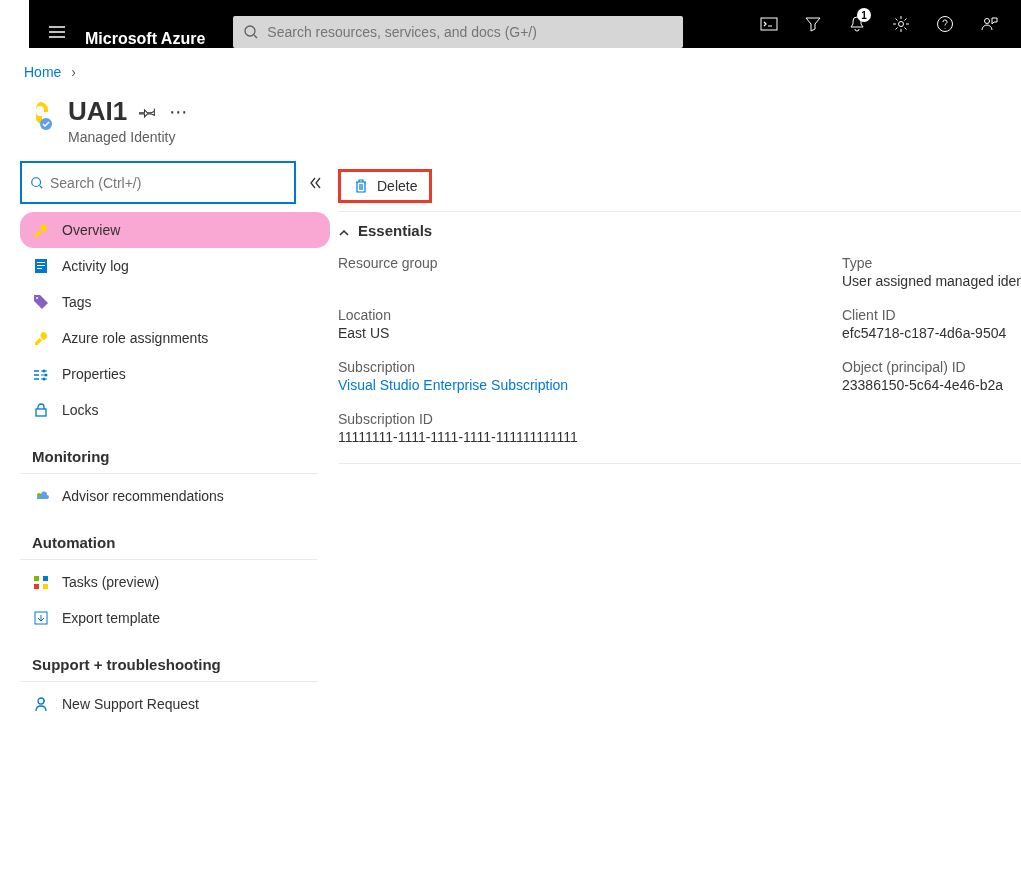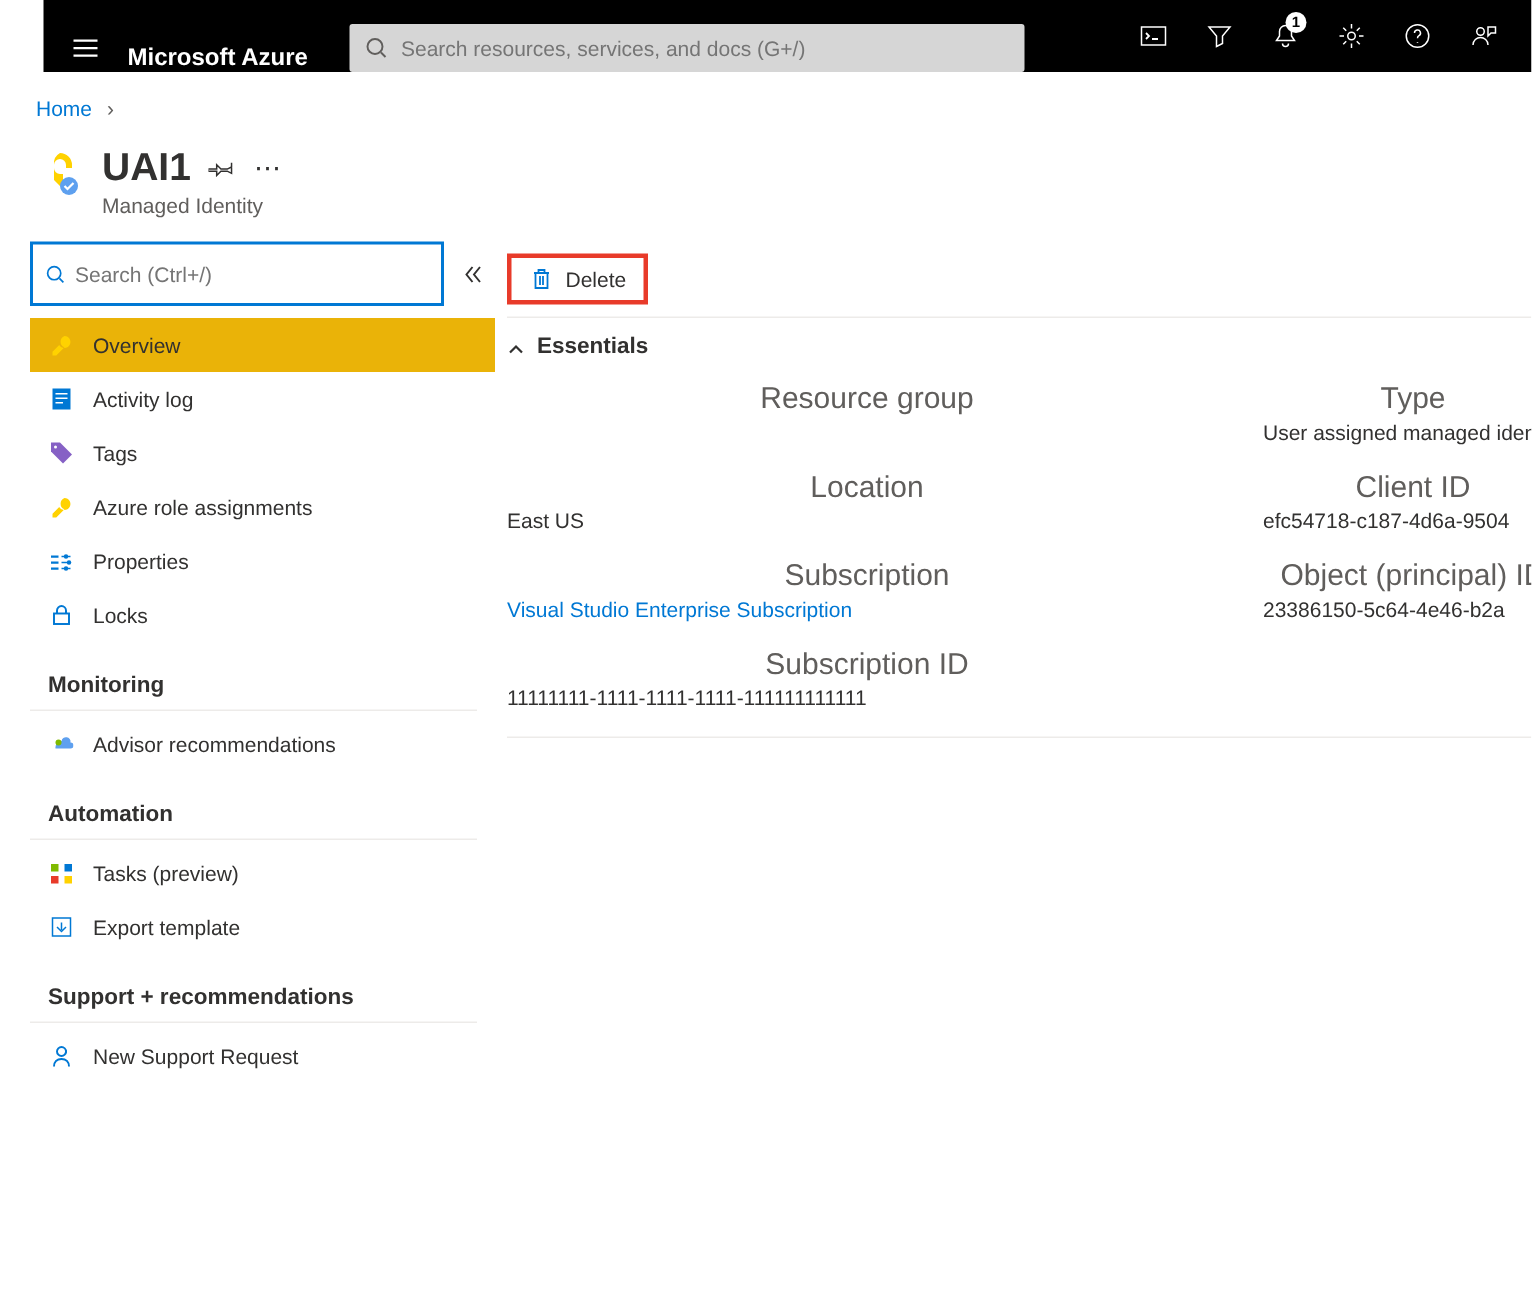--- a/index.html
+++ b/index.html
@@ -21,31 +21,31 @@
 .page-title { font-size: 26px; font-weight: 600; }
 .page-sub { font-size: 14px; color: #605e5c; margin-top: 2px; }
 .pin-icon, .more-icon { cursor: pointer; color: #323130; }
 .main-wrap { display: flex; }
 .sidebar { width: 330px; flex-shrink: 0; padding: 0 0 20px 20px; }
 .side-search-row { display: flex; align-items: center; gap: 12px; margin-bottom: 8px; padding-right: 8px; }
 .side-search { flex: 1; border: 2px solid #0078d4; height: 43px; display: flex; align-items: center; padding: 0 8px; }
 .side-search input { flex: 1; border: none; outline: none; font-size: 14px; }
 .collapse-btn { cursor: pointer; color: #323130; }
 .nav-item { display: flex; align-items: center; gap: 12px; padding: 9px 12px; cursor: pointer; font-size: 14px; }
-.nav-item.active { background: #eab308; }
+.nav-item.active { background: #f9a8d4; border-radius: 14px; }
 .nav-icon { width: 18px; height: 18px; display: flex; align-items: center; justify-content: center; flex-shrink: 0; }
 .nav-section { font-size: 15px; font-weight: 600; padding: 20px 12px 8px; border-bottom: 1px solid #edebe9; margin-bottom: 4px; margin-right: 12px; }
 .content { flex: 1; padding: 0 0 0 8px; overflow: hidden; }
 .toolbar { padding: 8px 0; }
 .delete-btn { display: inline-flex; align-items: center; gap: 8px; padding: 6px 12px; border: 3px solid #e83b2a; cursor: pointer; background: #fff; font-size: 14px; }
 .divider { border-bottom: 1px solid #edebe9; }
 .essentials-head { display: flex; align-items: flex-end; gap: 8px; padding: 10px 0; font-weight: 600; font-size: 15px; cursor: pointer; }
 .essentials-grid { display: grid; grid-template-columns: 480px 1fr; gap: 6px 24px; padding-bottom: 12px; }
 .ess-item { padding: 6px 0; }
-.ess-label { color: #605e5c; font-size: 20px; margin-bottom: 2px; text-align: center; }
+.ess-label { color: #605e5c; font-size: 14px; margin-bottom: 2px; }
 .ess-value { font-size: 14px; color: #323130; white-space: nowrap; }
 .ess-value.link { color: #0078d4; cursor: pointer; }
 svg { display: block; }
 </style>
 </head>
 <body>
 
 <div class="topbar">
   <div class="hamburger">
     <svg width="18" height="18" viewBox="0 0 18 18">
@@ -228,21 +228,21 @@
     <div class="nav-item">
       <span class="nav-icon">
           <svg width="16" height="16" viewBox="0 0 16 16">
             <rect x="2" y="2" width="12" height="12" stroke="#0078d4" fill="none"></rect>
             <path d="M8 5v5M5 8l3 3 3-3" stroke="#0078d4" fill="none"></path>
           </svg>
         </span>
       <span>Export template</span>
     </div>
 
-    <div class="nav-section">Support + recommendations</div>
+    <div class="nav-section">Support + troubleshooting</div>
     <div class="nav-item">
       <span class="nav-icon">
           <svg width="16" height="16" viewBox="0 0 16 16">
             <circle cx="8" cy="5" r="3" stroke="#0078d4" fill="none" stroke-width="1.3"></circle>
             <path d="M3 15c0-3 2-5 5-5s5 2 5 5" stroke="#0078d4" fill="none" stroke-width="1.3"></path>
             <path d="M11 4a3 3 0 0 1 0 2" stroke="#0078d4" fill="none"></path>
           </svg>
         </span>
       <span>New Support Request</span>
     </div>

